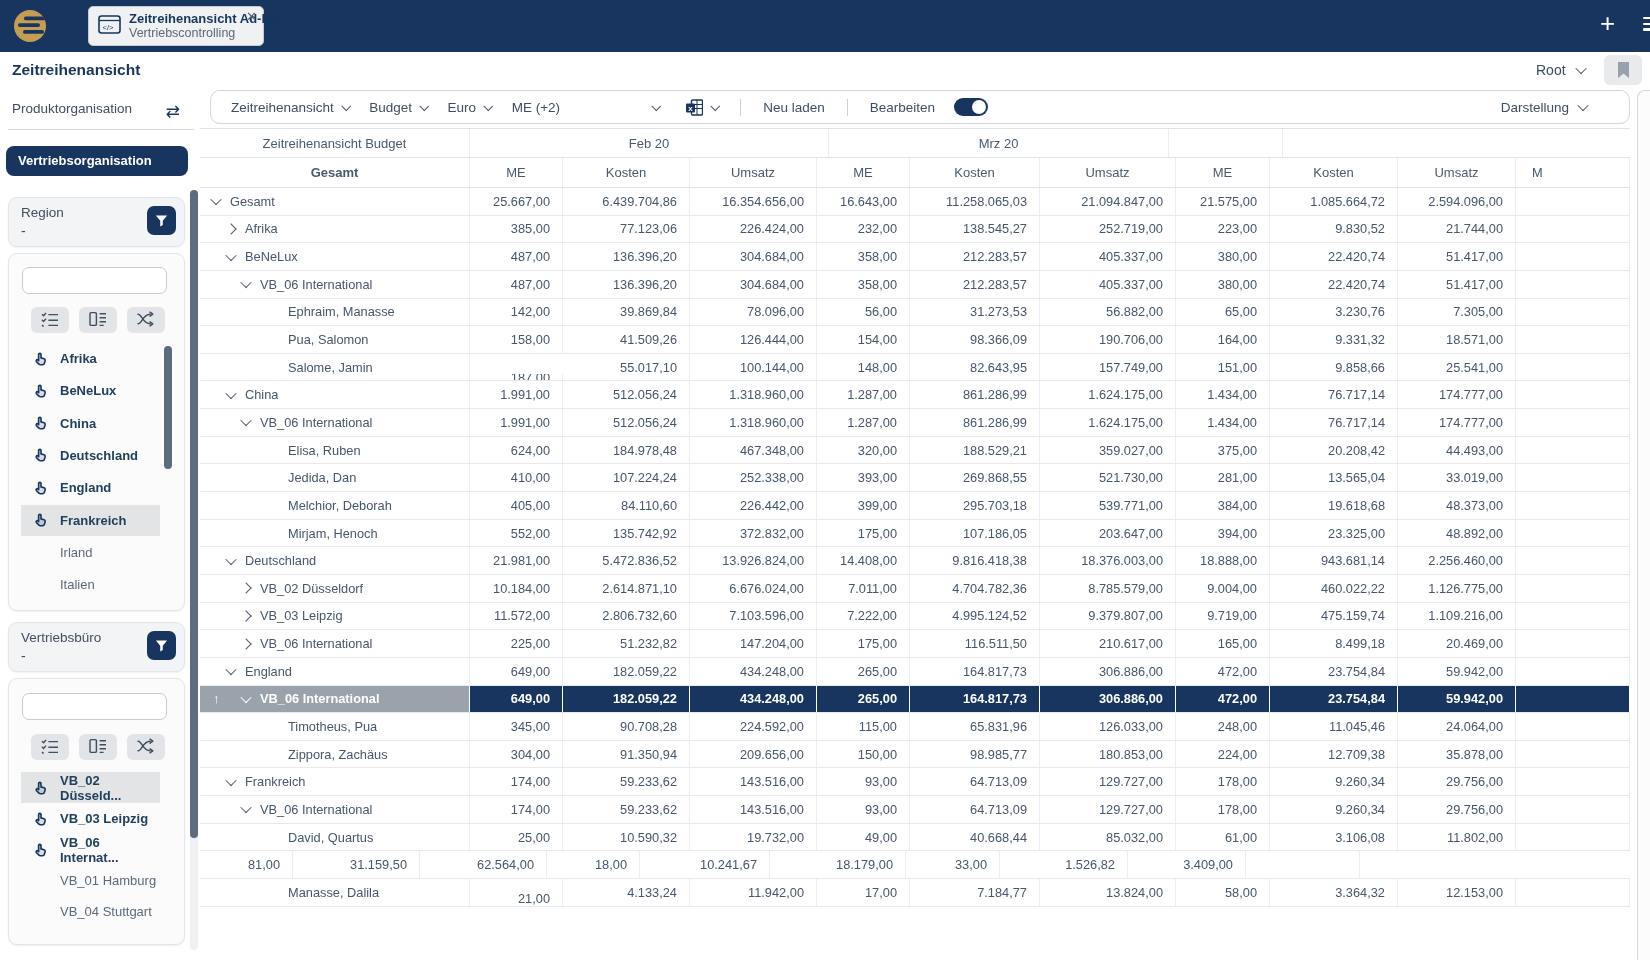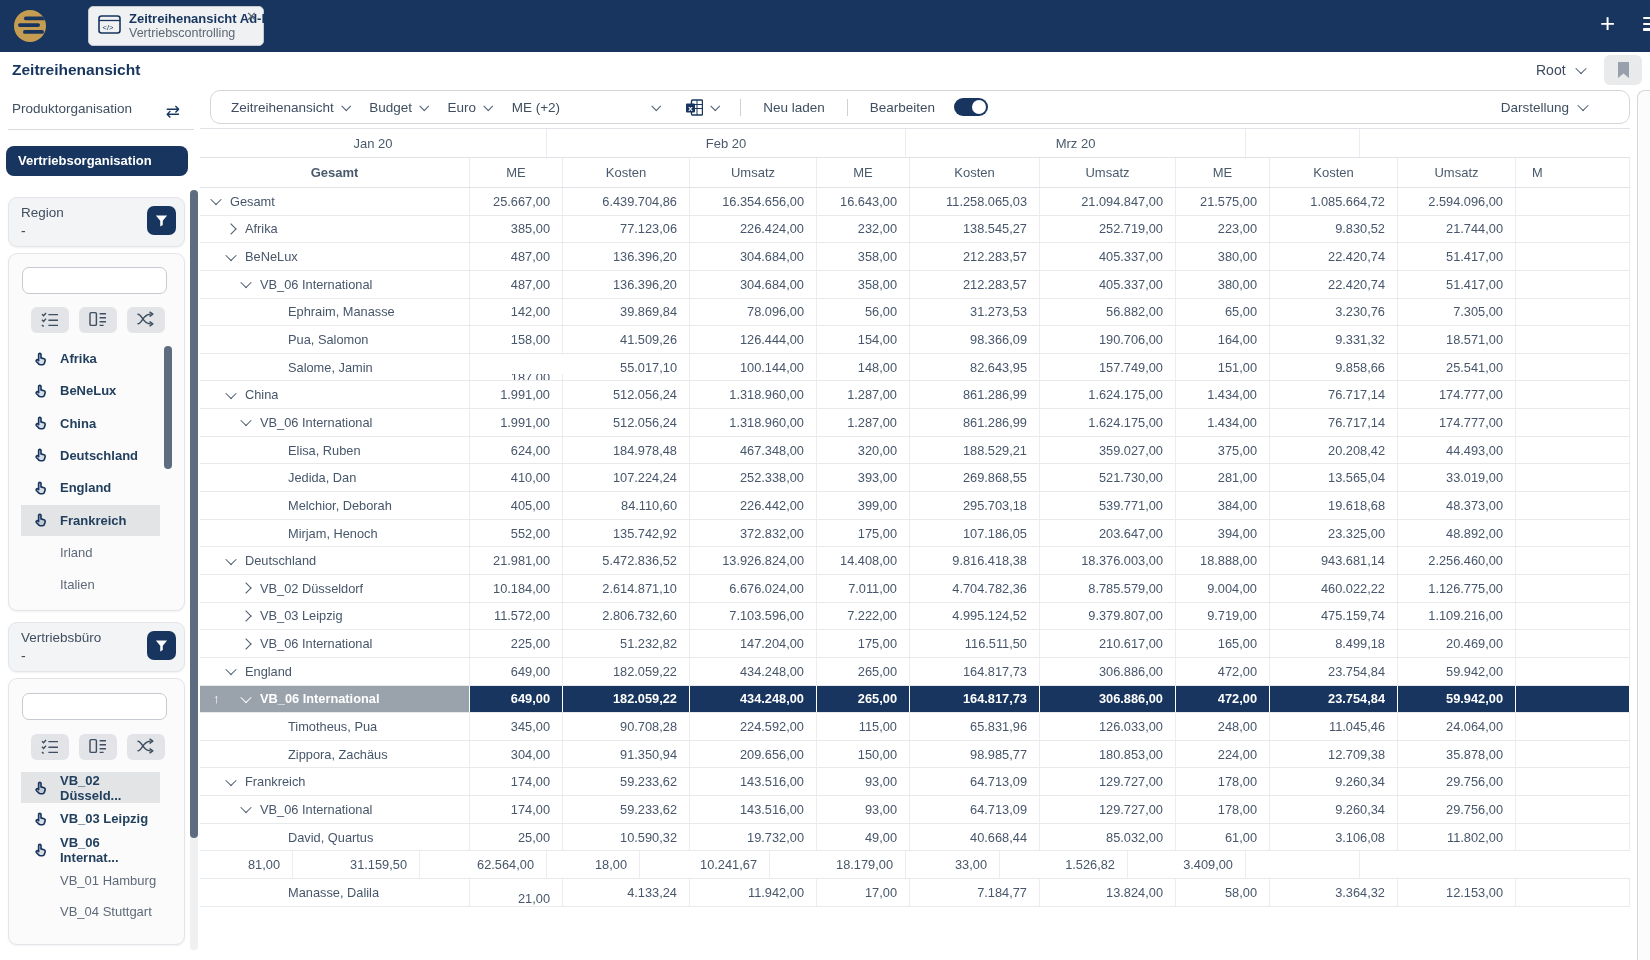--- a/index.html
+++ b/index.html
@@ -349,22 +349,22 @@
     <span class="tb-spacer"></span>
     <span class="tb-view">
       <span>Darstellung</span>
       <i class="chev"></i>
     </span>
   </div>
   <div class="right-strip"></div>
 
   <div class="grid" id="grid">
       <div class="t-row hdr hdr1">
-        <div class="t-cell ctr" style="width: 347px;">
-          <span class="lbl-txt">Jan 20</span>
+        <div class="t-cell ctr" style="width: 270px;">
+          <span class="lbl-txt">Zeitreihenansicht Budget</span>
         </div>
         <div class="t-cell ctr" style="width: 359px;">
           <span class="lbl-txt">Feb 20</span>
         </div>
         <div class="t-cell ctr" style="width: 340px;">
           <span class="lbl-txt">Mrz 20</span>
         </div>
         <div class="t-cell ctr" style="width: 114px;">
           <span class="lbl-txt"></span>
         </div>

